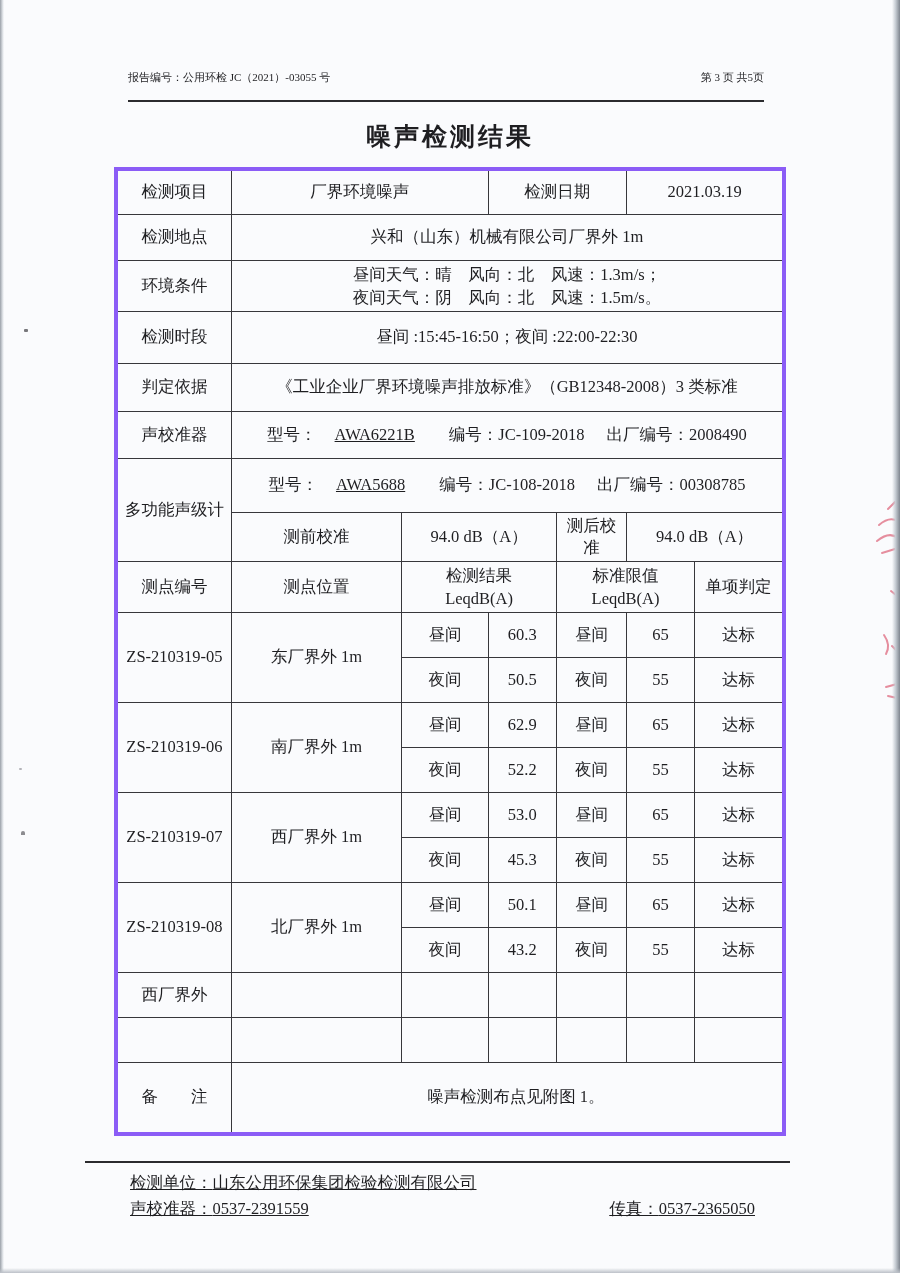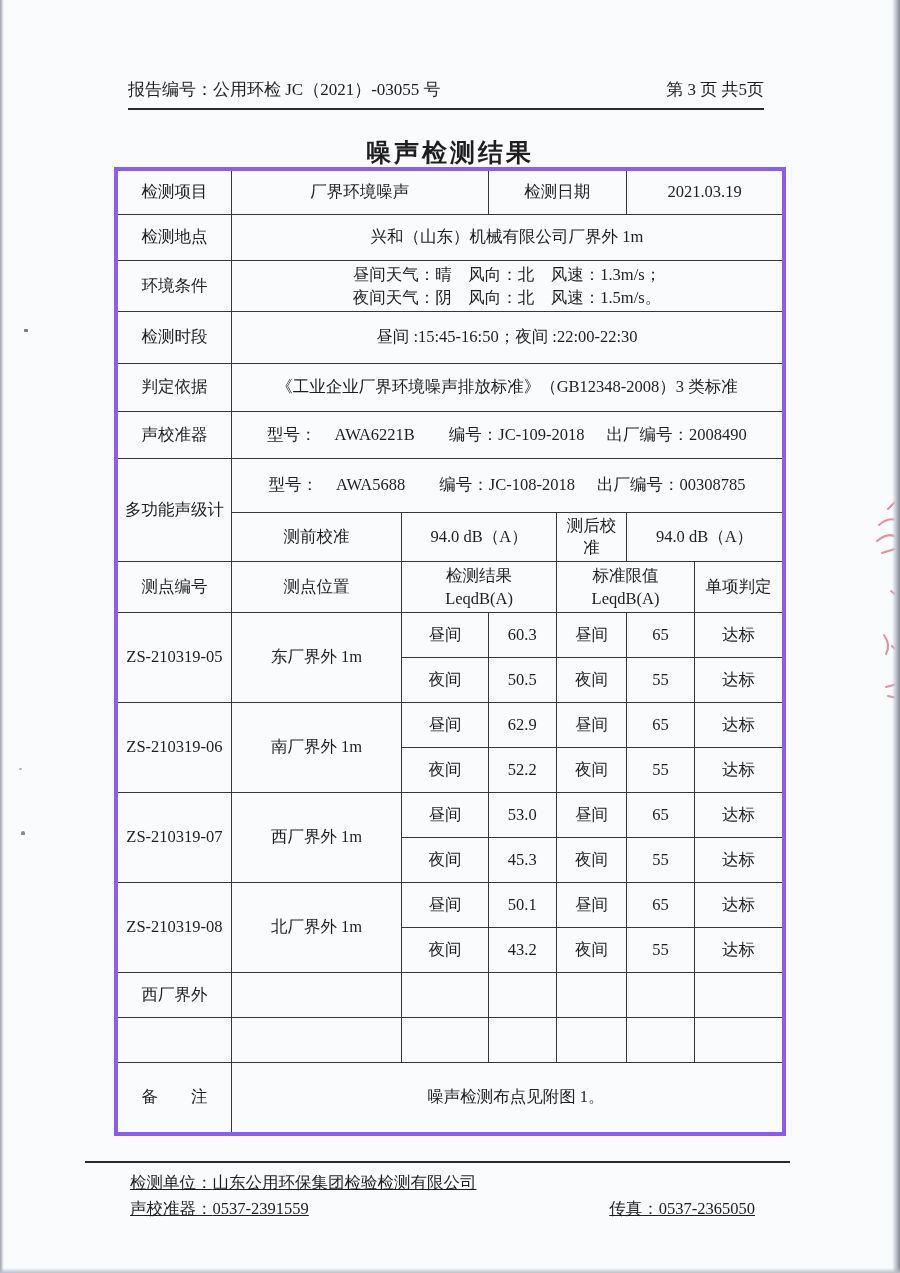--- a/index.html
+++ b/index.html
@@ -14,33 +14,33 @@
   .edge-right { position:absolute; right:0; top:0; bottom:0; width:8px;
                 background:linear-gradient(90deg,rgba(255,255,255,0),#c6ccd3 45%,#7e858e); }
   .edge-bottom{ position:absolute; left:0; right:0; bottom:0; height:5px;
                 background:linear-gradient(180deg,rgba(255,255,255,0),#bcc1c8); }
 
   .speck { position:absolute; background:#77777b; border-radius:1px; }
 
   
   .page-header { position:absolute; left:128px; top:70px; width:636px; height:32px;
                  display:flex; justify-content:space-between; align-items:flex-start;
-                 font-size:17px; border-bottom:2px solid #2b2b2e;margin-top:8px; }
-
-  .doc-title { position:absolute; left:0; right:0; top:136px; text-align:center;
+                 font-size:11px; border-bottom:2px solid #2b2b2e; }
+
+  .doc-title { position:absolute; left:0; right:0; top:120px; text-align:center;
                font-size:25px; font-weight:bold; letter-spacing:3px; }
 
   
   table.main { position:absolute; left:114px; top:167px; width:672px;
                border-collapse:collapse; table-layout:fixed;
                border:4px solid #8b5cf6; }
   table.main td { border:1px solid #37373b; text-align:center; vertical-align:middle;
                   font-size:16.5px; padding:2px 4px; overflow:hidden; }
   td.left { text-align:left; padding-left:12px; }
-  .ml10 { margin-left:18px; }
+  .ml10 { margin-left:18px;text-decoration:underline; }
   .ml22 { margin-left:22px; }
   .ml34 { margin-left:34px; }
   .two-line { line-height:23px; }
 
   tr.r45 { height:45px; } tr.r46 { height:46px; } tr.r47 { height:47px; }
   tr.r48 { height:48px; } tr.r49 { height:49px; } tr.r52 { height:52px; }
   tr.r54 { height:54px; } tr.r72 { height:72px; }
 
   
   .page-footer { position:absolute; left:85px; top:1161px; width:705px;

